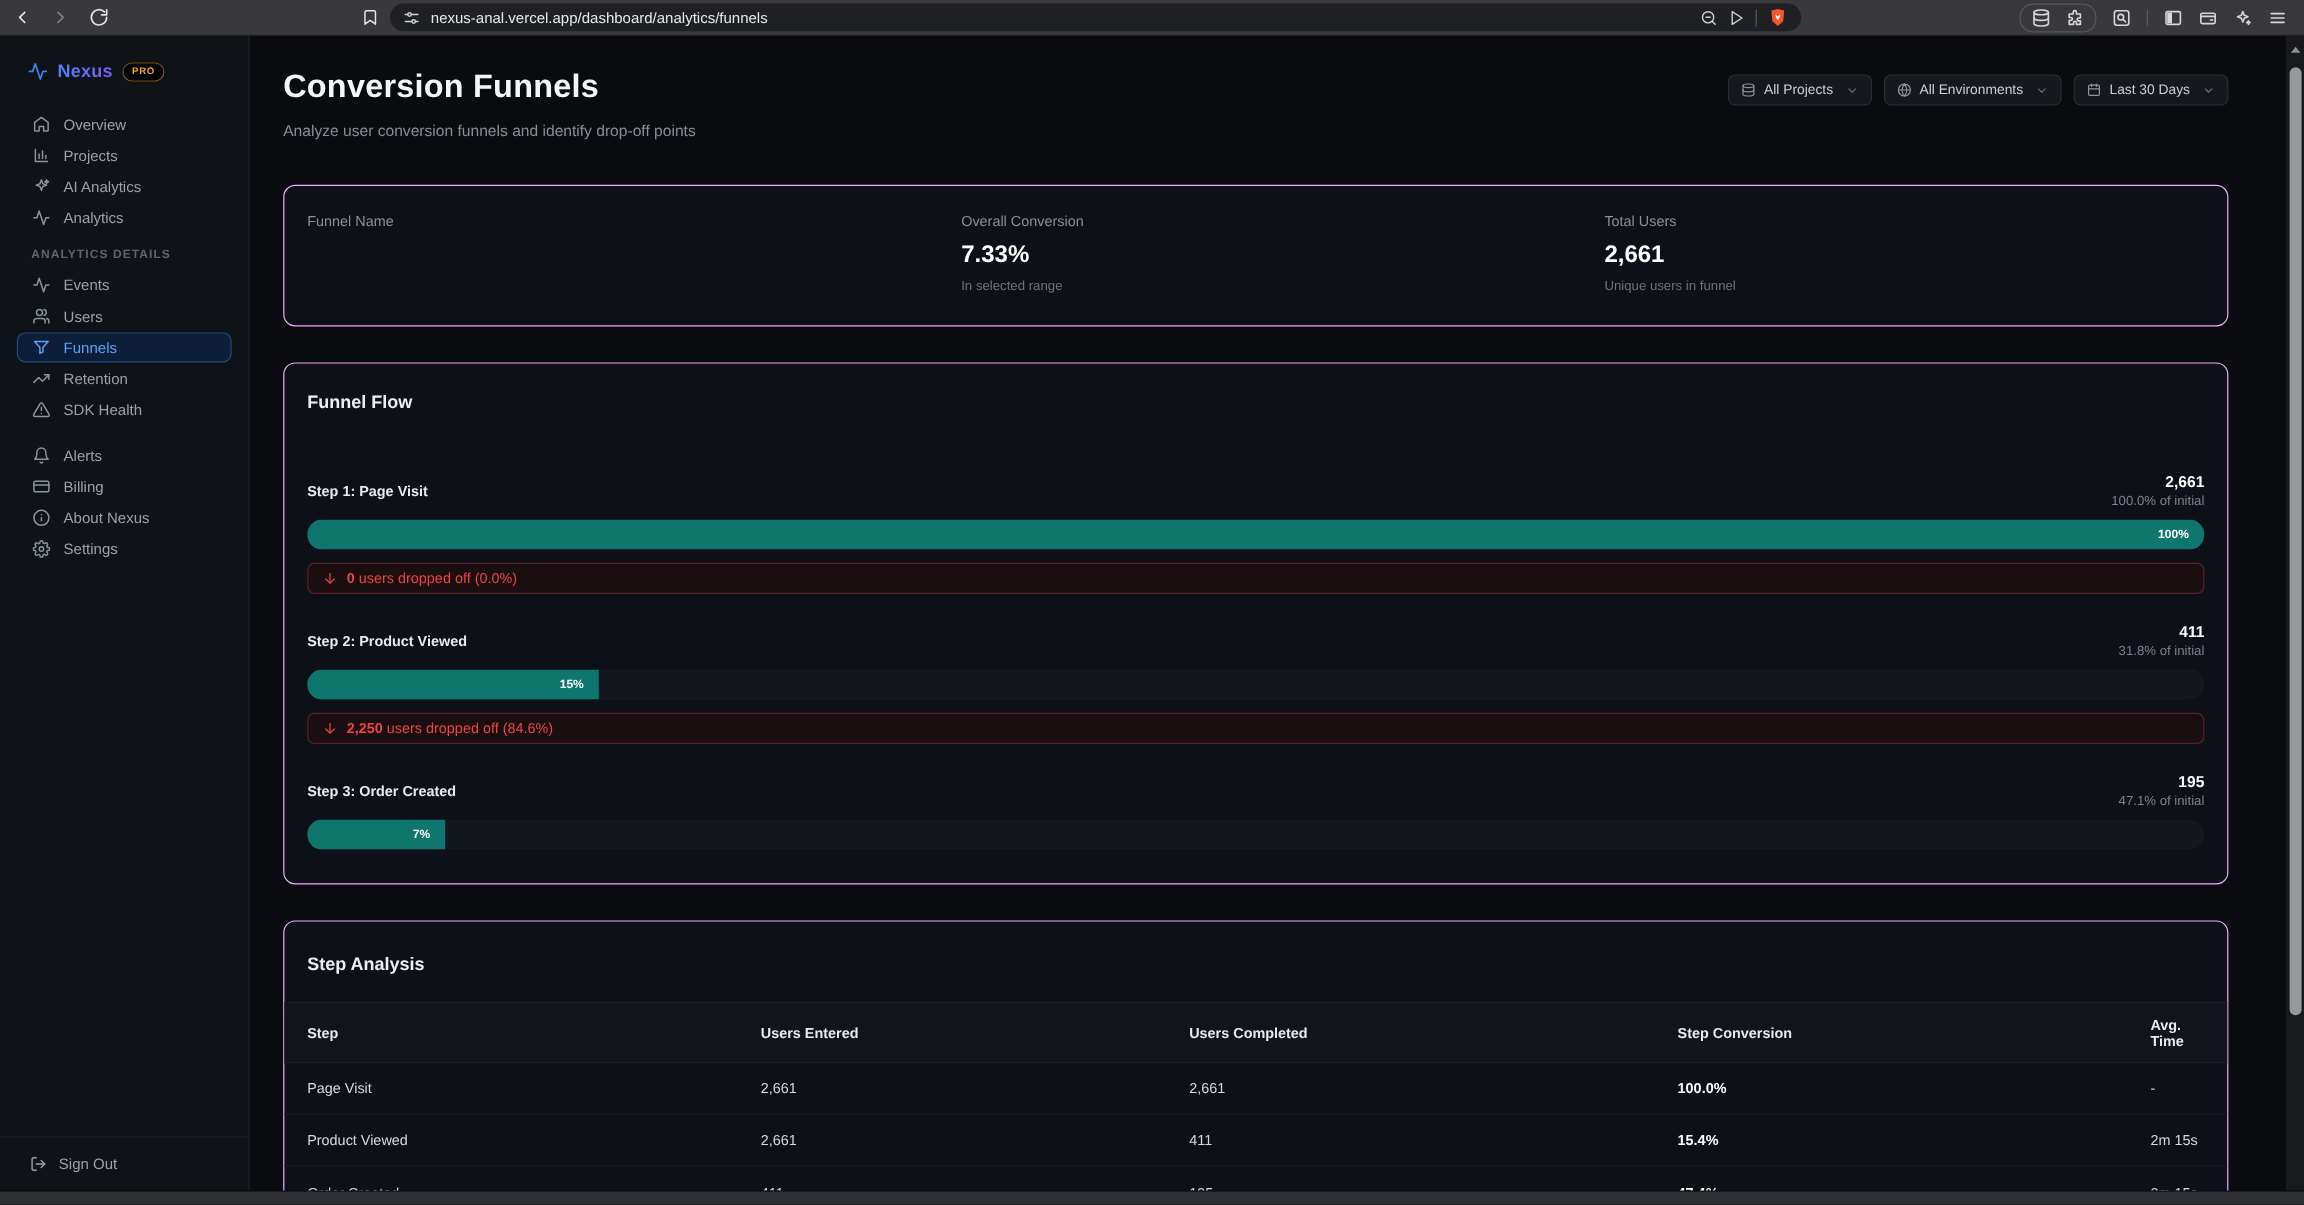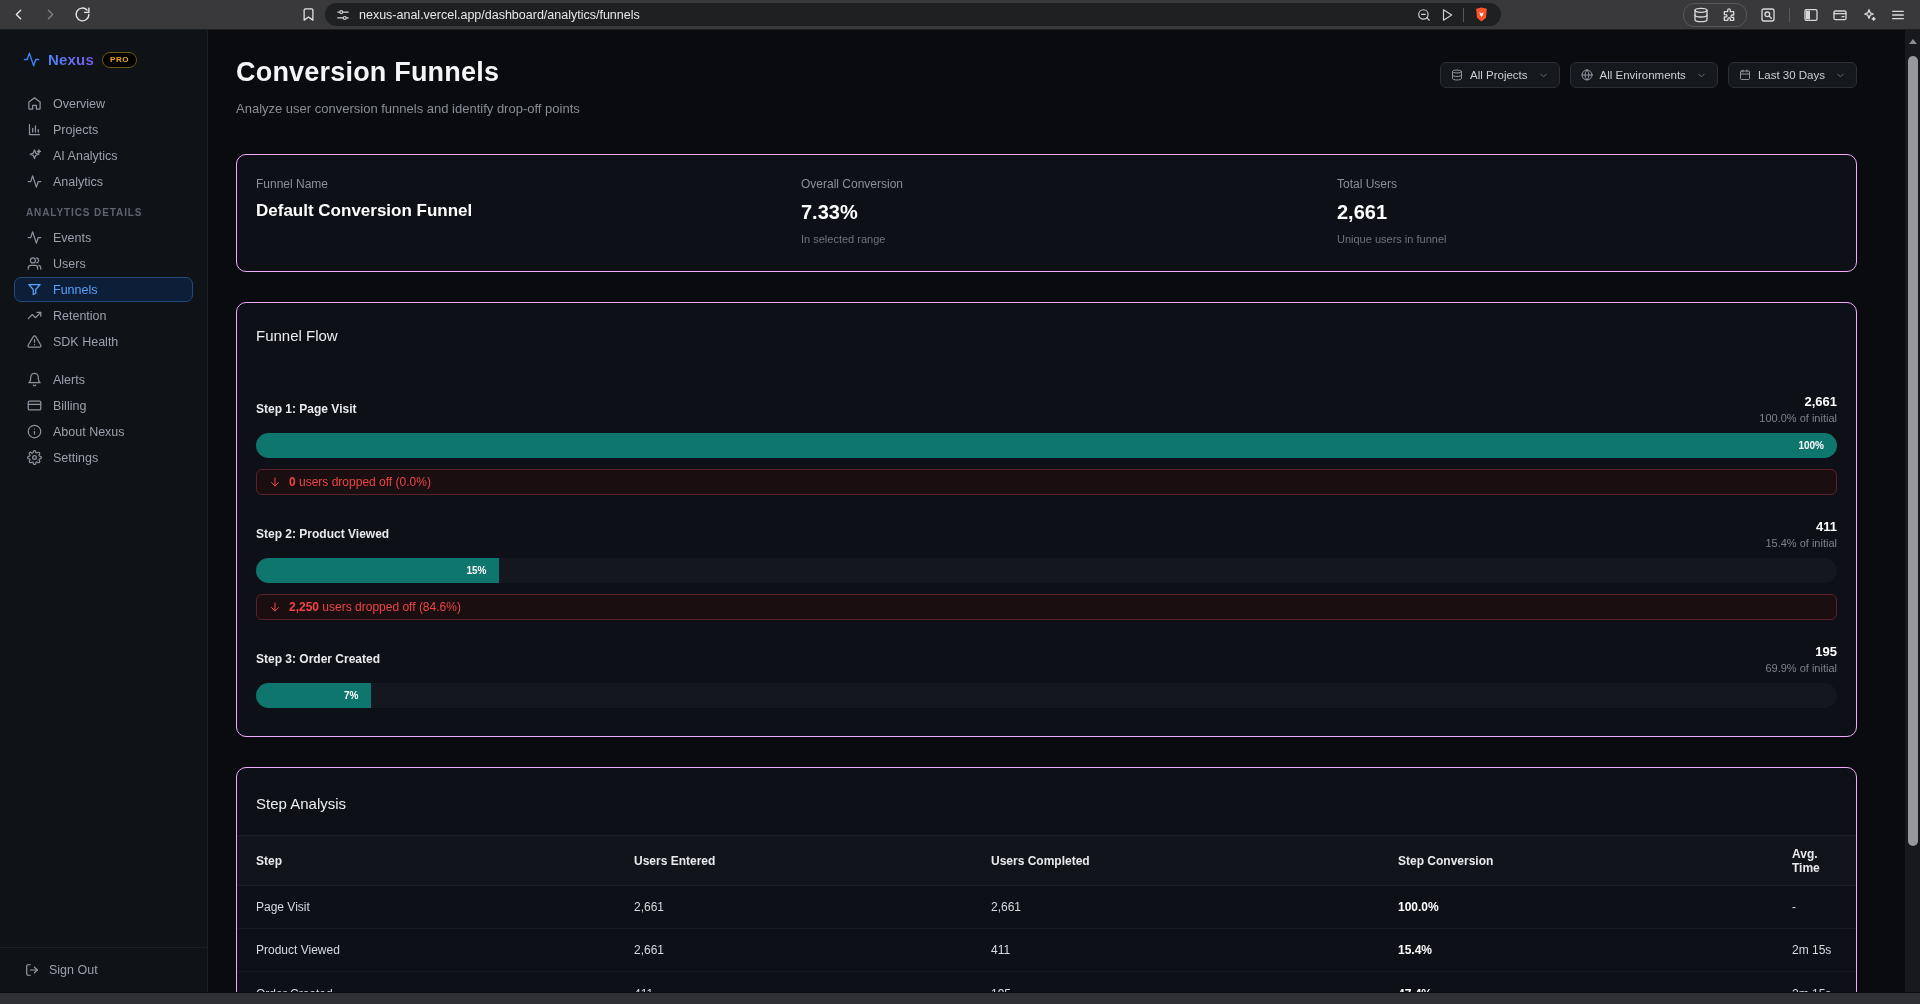--- a/index.html
+++ b/index.html
@@ -83,21 +83,21 @@
 
   
   .summary{ display:grid; grid-template-columns:545px 536px 1fr; padding:22px 19px 26px; }
   .slabel{ font-size:12px; color:#8a9098; margin-bottom:10px; }
   .sname{ font-size:17px; font-weight:bold; color:#ffffff; }
   .sval{ font-size:20px; font-weight:bold; color:#ffffff; margin-bottom:9px; }
   .ssub{ font-size:11px; color:#6d747e; }
 
   
   .flow{ padding:24px 19px 26px; }
-  .card h2{ margin:0; font-size:15px; font-weight:normal; color:#eceef1; }
+  .card h2{ margin:0; font-size:15px; font-weight:bold; color:#eceef1; }
   .flow h2{ margin-bottom:50px; }
   .step{ margin-bottom:24px; }
   .step:last-child{ margin-bottom:2px; }
   .step-head{ display:flex; justify-content:space-between; align-items:center; margin-bottom:9px; }
   .step-label{ font-size:12px; font-weight:bold; color:#e8eaee; }
   .step-nums{ display:flex; flex-direction:column; align-items:flex-end; gap:3px; }
   .step-users{ font-size:13px; font-weight:bold; color:#ffffff; }
   .step-sub{ font-size:11px; color:#7b828c; }
   .bar-track{ height:25px; background:#14171d; border-radius:999px; overflow:hidden; }
   .bar-fill{
@@ -459,21 +459,20 @@
                 <polyline points="6 9 12 15 18 9"></polyline>
               </svg>
             </span>
           </button>
         </div>
     </div>
 
     <section class="card summary">
       <div>
         <div class="slabel">Funnel Name</div>
-        <div class="sname">Default Conversion Funnel</div>
       </div>
       <div>
         <div class="slabel">Overall Conversion</div>
         <div class="sval">7.33%</div>
         <div class="ssub">In selected range</div>
       </div>
       <div>
         <div class="slabel">Total Users</div>
         <div class="sval">2,661</div>
         <div class="ssub">Unique users in funnel</div>
@@ -504,21 +503,21 @@
                 </svg>
               </span>
               <span><b>0</b> users dropped off (0.0%)</span>
             </div>
           </div>
           <div class="step">
             <div class="step-head">
               <span class="step-label">Step 2: Product Viewed</span>
               <span class="step-nums">
                 <span class="step-users">411</span>
-                <span class="step-sub">15.4% of initial</span>
+                <span class="step-sub">31.8% of initial</span>
               </span>
             </div>
             <div class="bar-track">
               <div class="bar-fill" style="width:15.4%">
                 <span class="bar-label">15%</span>
               </div>
             </div>
             <div class="dropoff">
               <span class="dico">
                 <svg viewBox="0 0 24 24" fill="none" stroke="currentColor" stroke-width="2" stroke-linecap="round" stroke-linejoin="round">
@@ -527,21 +526,21 @@
                 </svg>
               </span>
               <span><b>2,250</b> users dropped off (84.6%)</span>
             </div>
           </div>
           <div class="step">
             <div class="step-head">
               <span class="step-label">Step 3: Order Created</span>
               <span class="step-nums">
                 <span class="step-users">195</span>
-                <span class="step-sub">69.9% of initial</span>
+                <span class="step-sub">47.1% of initial</span>
               </span>
             </div>
             <div class="bar-track">
               <div class="bar-fill" style="width:7.3%">
                 <span class="bar-label">7%</span>
               </div>
             </div>
           </div>
         </div>
     </section>

